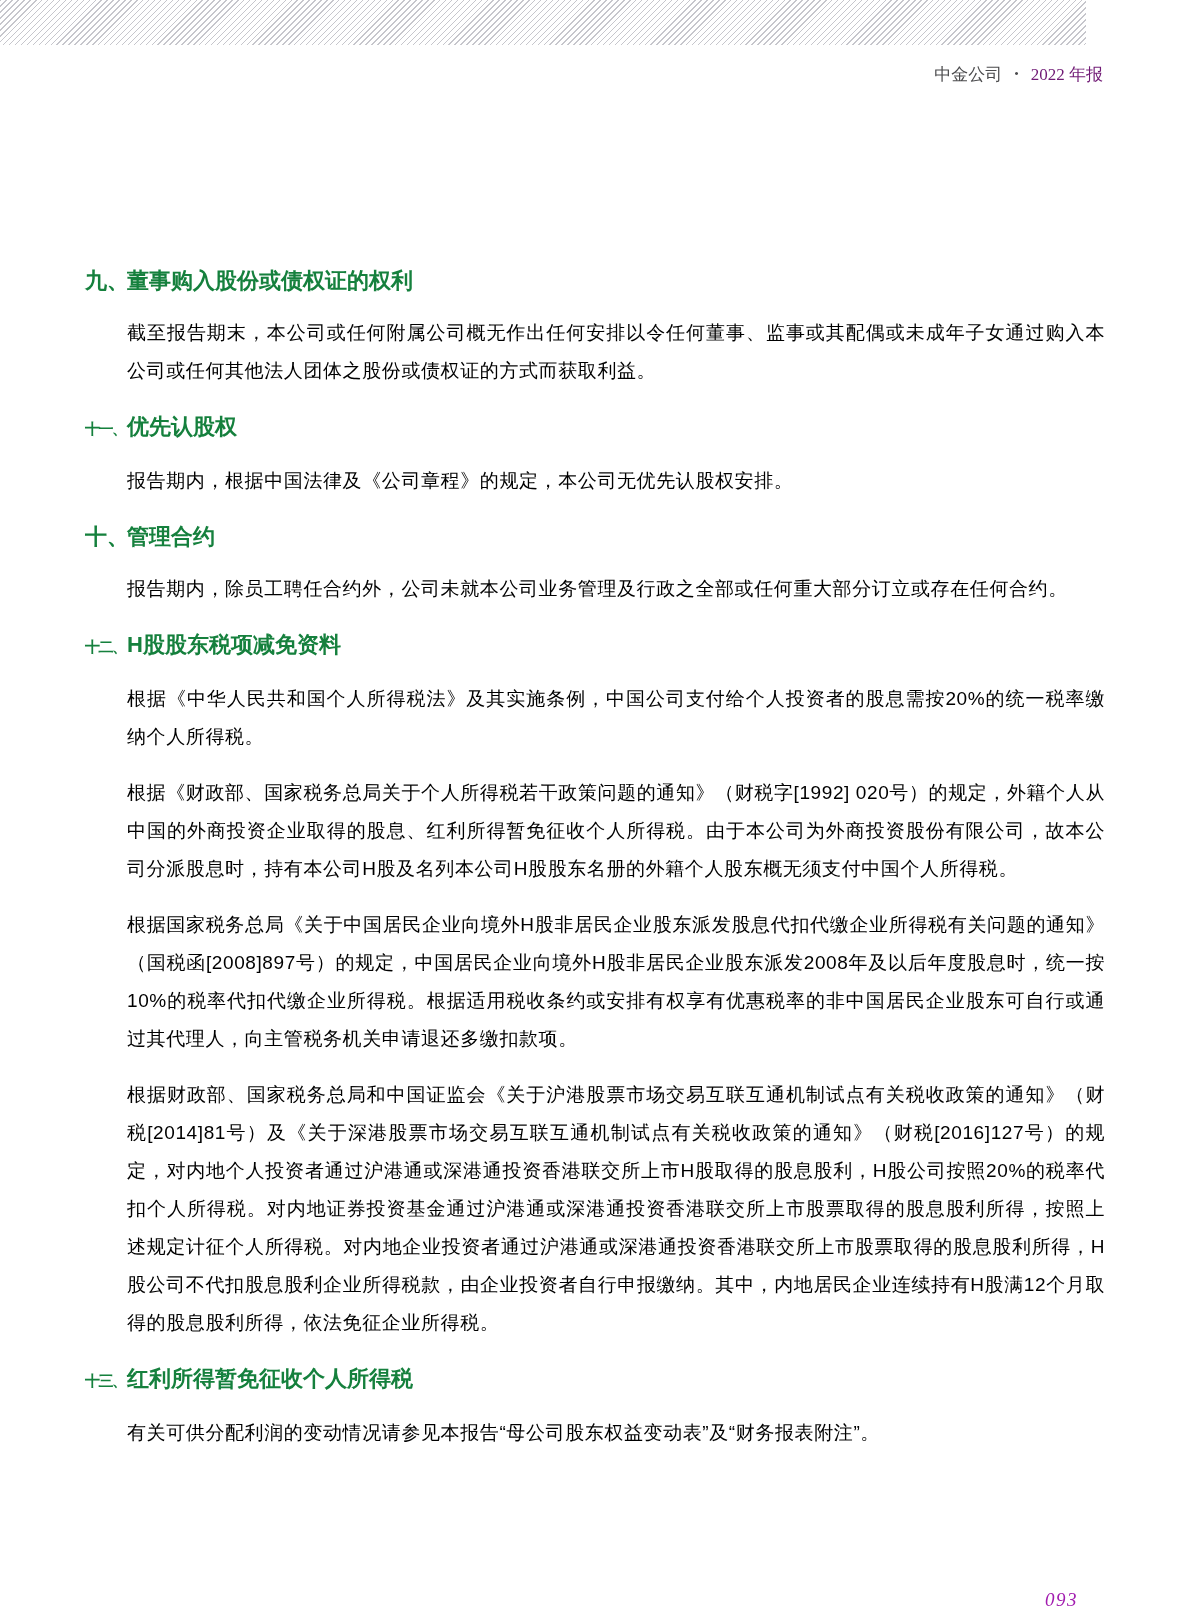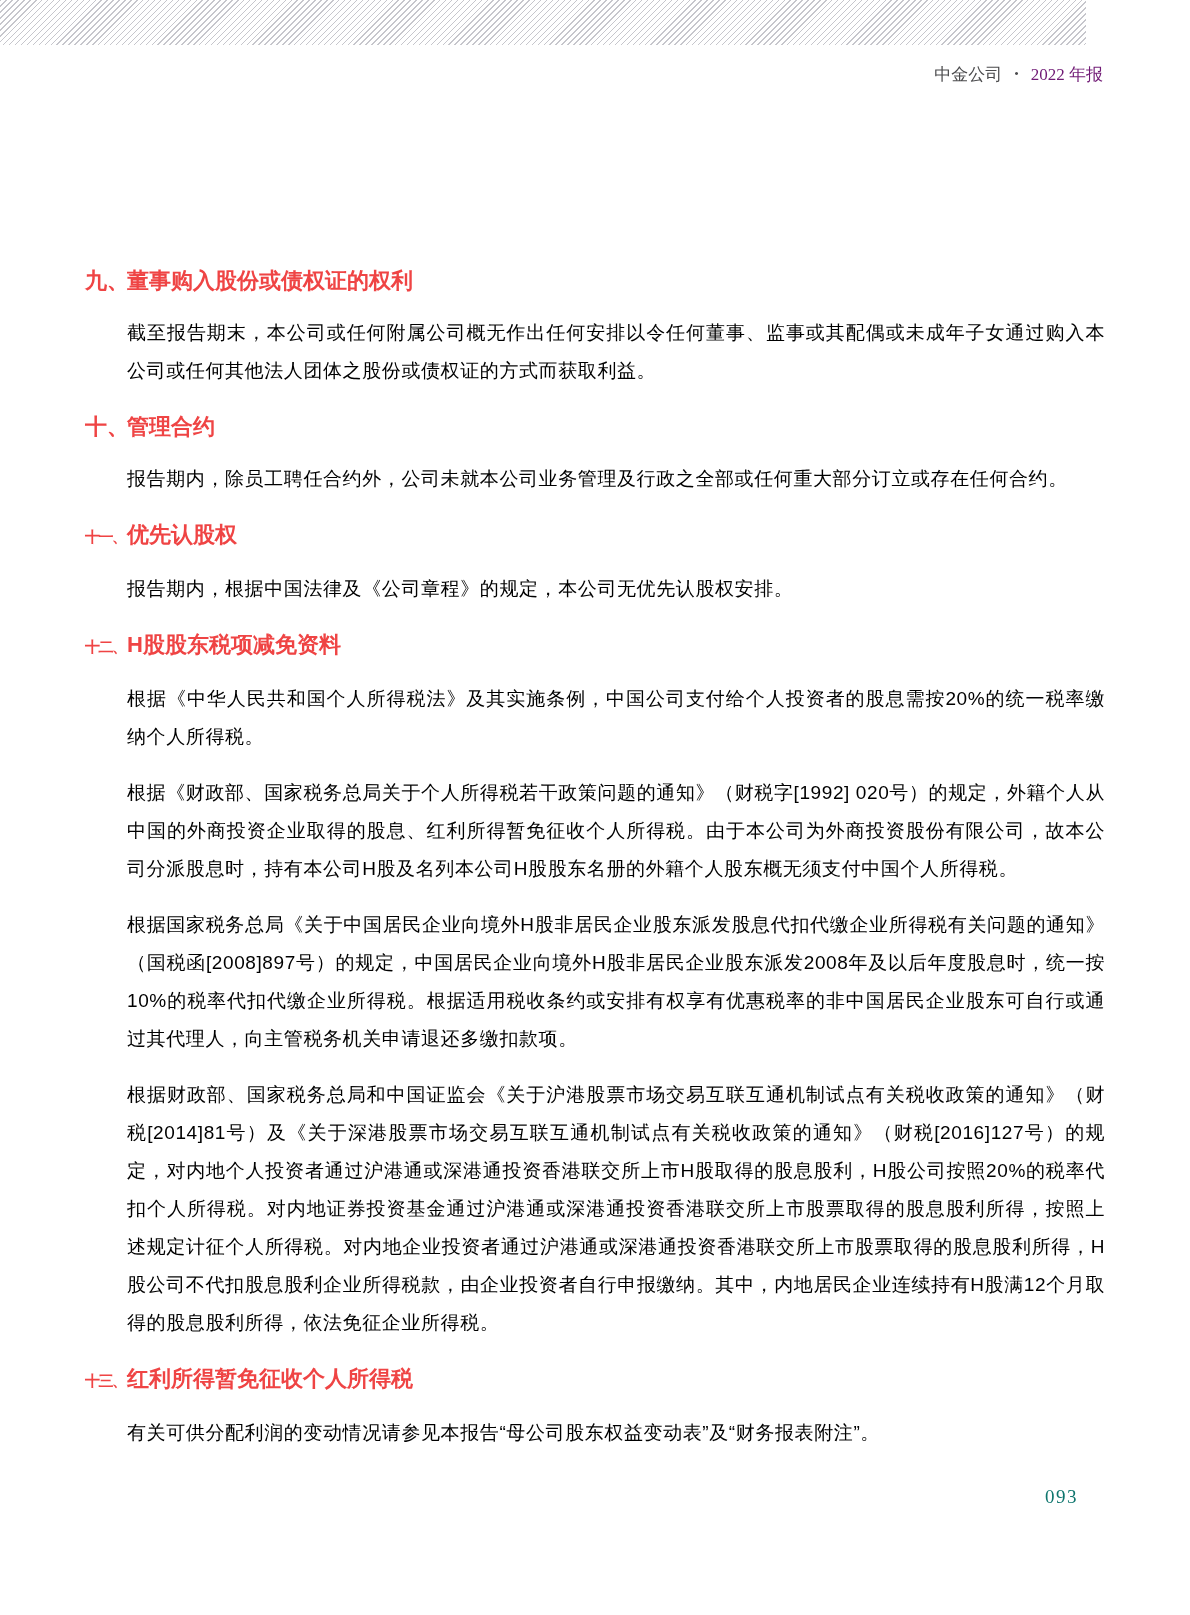--- a/index.html
+++ b/index.html
@@ -49,21 +49,21 @@
     left: 85px;
     top: 266px;
     width: 1020px;
   }
   .doc-section { margin: 0; }
   .sec-heading {
     margin: 22px 0 0 0;
     font-size: 22px;
     line-height: 30px;
     font-weight: bold;
-    color: #ef4444;
+    color: #15803d;
     white-space: nowrap;
   }
   .doc-section:first-child .sec-heading { margin-top: 0; }
   .sec-prefix {
     display: inline-block;
     width: 42px;
     white-space: nowrap;
   }
   .sec-prefix.small {
     font-size: 15px;
@@ -76,51 +76,52 @@
     line-height: 38px;
     letter-spacing: 0.6px;
     color: #000000;
     text-align: justify;
     text-align-last: left;
   }
 
   
   .page-number {
     position: absolute;
-    top: 1486px;
+    top: 1589px;
     left: 1045px;
     font-family: "Liberation Serif", "DejaVu Serif", serif;
     font-size: 19px;
     letter-spacing: 1.5px;
-    color: #0f766e;
+    color: #a21caf;
+    font-style: italic;
   }
 </style>
 </head>
 <body>
 
 <div class="page">
 
   <div class="hatch"></div>
 
   <div class="running-header">
     <span>中金公司</span><span class="bullet">•</span><span class="edition">2022 年报</span>
   </div>
 
   <main class="content">
       <section class="doc-section">
         <h2 class="sec-heading"><span class="sec-prefix">九、</span><span class="sec-title">董事购入股份或债权证的权利</span></h2>
         <p class="body-para">截至报告期末，本公司或任何附属公司概无作出任何安排以令任何董事、监事或其配偶或未成年子女通过购入本公司或任何其他法人团体之股份或债权证的方式而获取利益。</p>
       </section>
       <section class="doc-section">
+        <h2 class="sec-heading"><span class="sec-prefix small">十一、</span><span class="sec-title">优先认股权</span></h2>
+        <p class="body-para">报告期内，根据中国法律及《公司章程》的规定，本公司无优先认股权安排。</p>
+      </section>
+      <section class="doc-section">
         <h2 class="sec-heading"><span class="sec-prefix">十、</span><span class="sec-title">管理合约</span></h2>
         <p class="body-para">报告期内，除员工聘任合约外，公司未就本公司业务管理及行政之全部或任何重大部分订立或存在任何合约。</p>
-      </section>
-      <section class="doc-section">
-        <h2 class="sec-heading"><span class="sec-prefix small">十一、</span><span class="sec-title">优先认股权</span></h2>
-        <p class="body-para">报告期内，根据中国法律及《公司章程》的规定，本公司无优先认股权安排。</p>
       </section>
       <section class="doc-section">
         <h2 class="sec-heading"><span class="sec-prefix small">十二、</span><span class="sec-title">H股股东税项减免资料</span></h2>
         <p class="body-para">根据《中华人民共和国个人所得税法》及其实施条例，中国公司支付给个人投资者的股息需按20%的统一税率缴纳个人所得税。</p>
         <p class="body-para">根据《财政部、国家税务总局关于个人所得税若干政策问题的通知》（财税字[1992] 020号）的规定，外籍个人从中国的外商投资企业取得的股息、红利所得暂免征收个人所得税。由于本公司为外商投资股份有限公司，故本公司分派股息时，持有本公司H股及名列本公司H股股东名册的外籍个人股东概无须支付中国个人所得税。</p>
         <p class="body-para">根据国家税务总局《关于中国居民企业向境外H股非居民企业股东派发股息代扣代缴企业所得税有关问题的通知》（国税函[2008]897号）的规定，中国居民企业向境外H股非居民企业股东派发2008年及以后年度股息时，统一按10%的税率代扣代缴企业所得税。根据适用税收条约或安排有权享有优惠税率的非中国居民企业股东可自行或通过其代理人，向主管税务机关申请退还多缴扣款项。</p>
         <p class="body-para">根据财政部、国家税务总局和中国证监会《关于沪港股票市场交易互联互通机制试点有关税收政策的通知》（财税[2014]81号）及《关于深港股票市场交易互联互通机制试点有关税收政策的通知》（财税[2016]127号）的规定，对内地个人投资者通过沪港通或深港通投资香港联交所上市H股取得的股息股利，H股公司按照20%的税率代扣个人所得税。对内地证券投资基金通过沪港通或深港通投资香港联交所上市股票取得的股息股利所得，按照上述规定计征个人所得税。对内地企业投资者通过沪港通或深港通投资香港联交所上市股票取得的股息股利所得，H股公司不代扣股息股利企业所得税款，由企业投资者自行申报缴纳。其中，内地居民企业连续持有H股满12个月取得的股息股利所得，依法免征企业所得税。</p>
       </section>
       <section class="doc-section">
         <h2 class="sec-heading"><span class="sec-prefix small">十三、</span><span class="sec-title">红利所得暂免征收个人所得税</span></h2>

